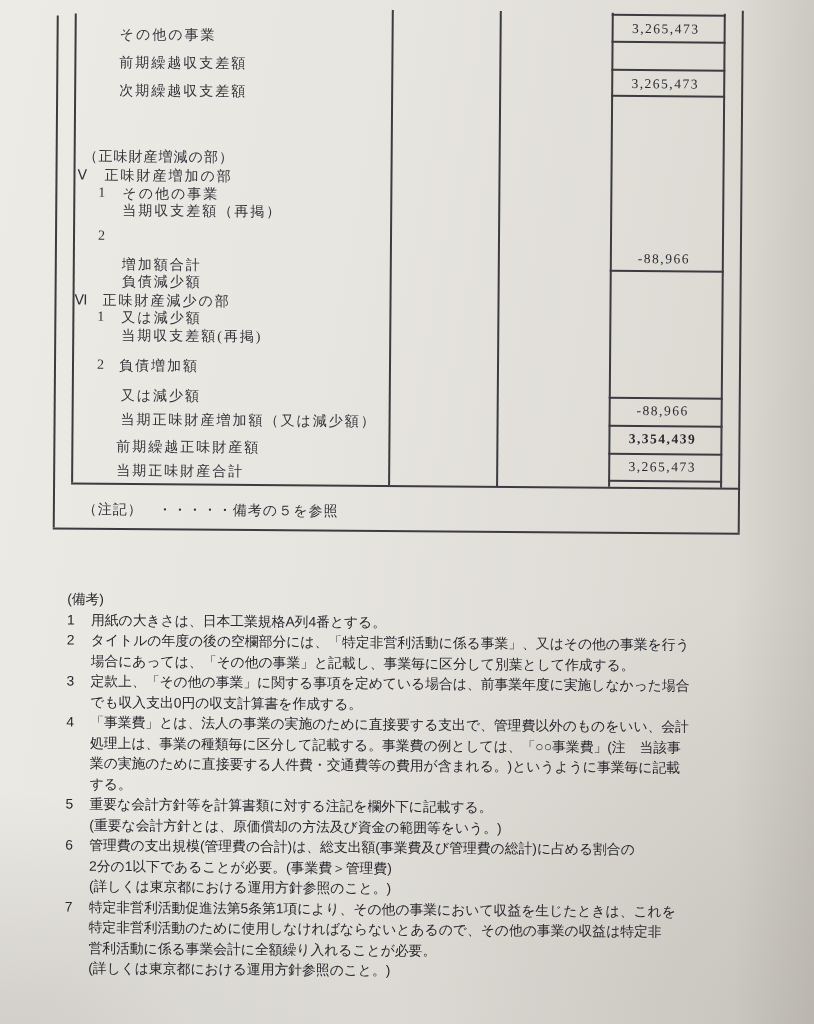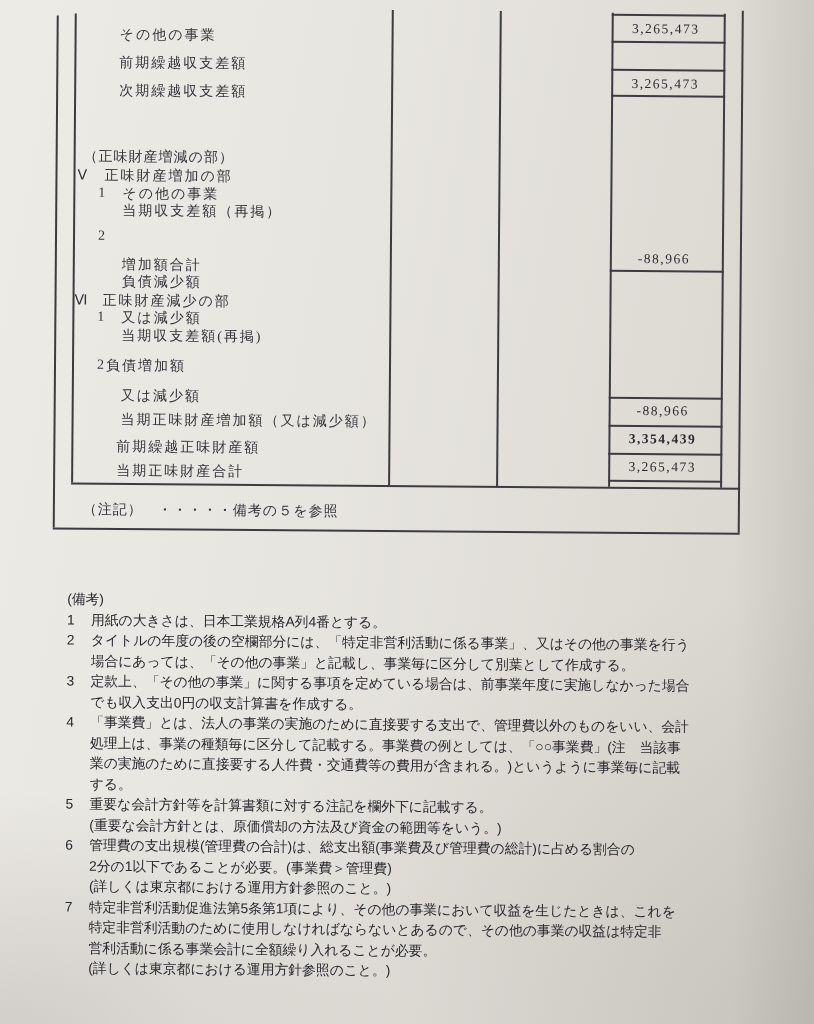--- a/index.html
+++ b/index.html
@@ -83,21 +83,21 @@
     <span class="tbl-label" style="left:122px;top:204px;">当期収支差額（再掲）</span>
     <span class="tbl-num" style="left:98px;top:230px;">2</span>
     <span class="tbl-label" style="left:122px;top:230px;margin-top:45px;">負債減少額</span>
     <span class="tbl-label" style="left:122px;top:258px;">増加額合計</span>
     <span class="tbl-num" style="left:75px;top:294px;">Ⅵ</span>
     <span class="tbl-label" style="left:103px;top:294px;">正味財産減少の部</span>
     <span class="tbl-num" style="left:98px;top:311px;">1</span>
     <span class="tbl-label" style="left:122px;top:311px;">又は減少額</span>
     <span class="tbl-label" style="left:122px;top:329px;">当期収支差額(再掲)</span>
     <span class="tbl-num" style="left:98px;top:359px;">2</span>
-    <span class="tbl-label" style="left:107px;top:359px;">負債増加額</span>
+    <span class="tbl-label" style="left:120px;top:359px;">負債増加額</span>
     <span class="tbl-label" style="left:122px;top:389px;">又は減少額</span>
     <span class="tbl-label" style="left:122px;top:413px;">当期正味財産増加額（又は減少額）</span>
     <span class="tbl-label" style="left:118px;top:440px;">前期繰越正味財産額</span>
     <span class="tbl-label" style="left:118px;top:464px;">当期正味財産合計</span>
 
     <span class="amount" style="top:19px;">3,265,473</span>
     <span class="amount" style="top:74px;">3,265,473</span>
     <span class="amount" style="top:249px;">-88,966</span>
     <span class="amount" style="top:401px;">-88,966</span>
     <span class="amount" style="top:429px;font-weight:bold;">3,354,439</span>

